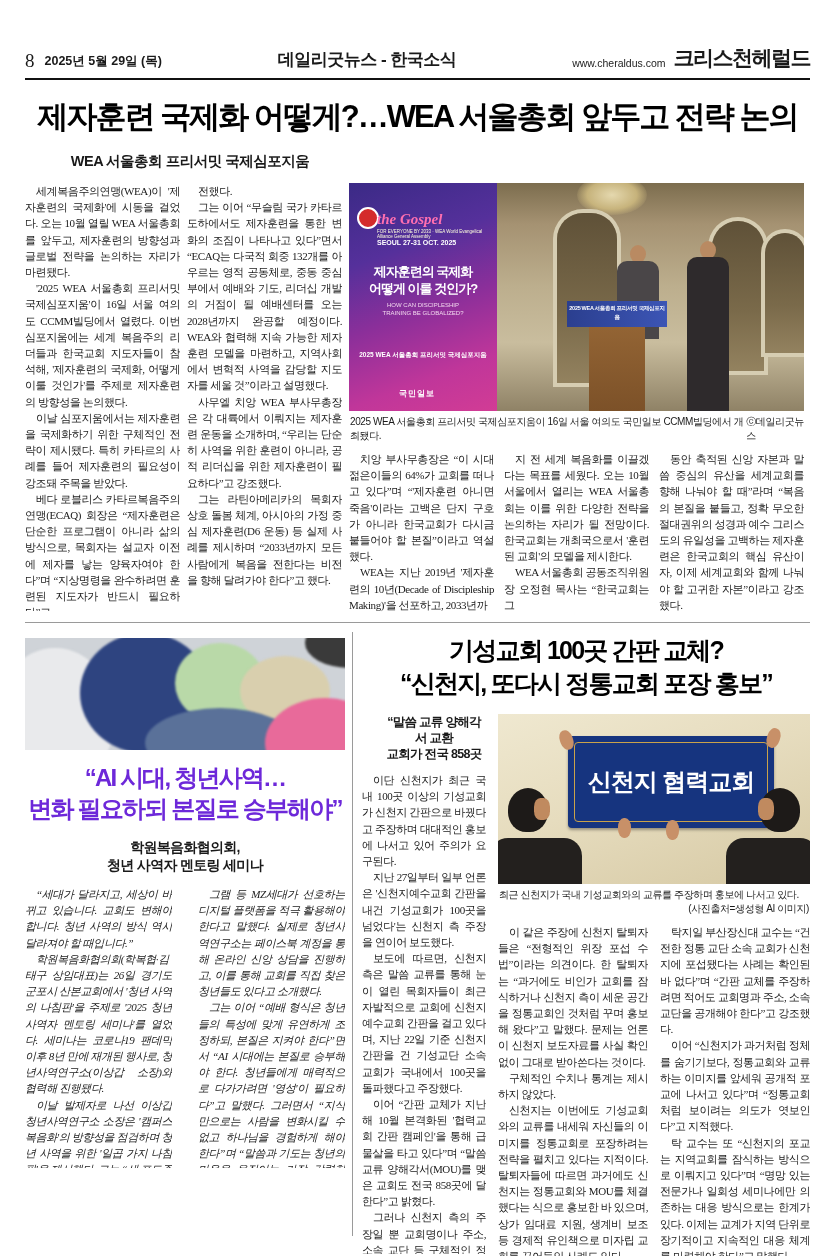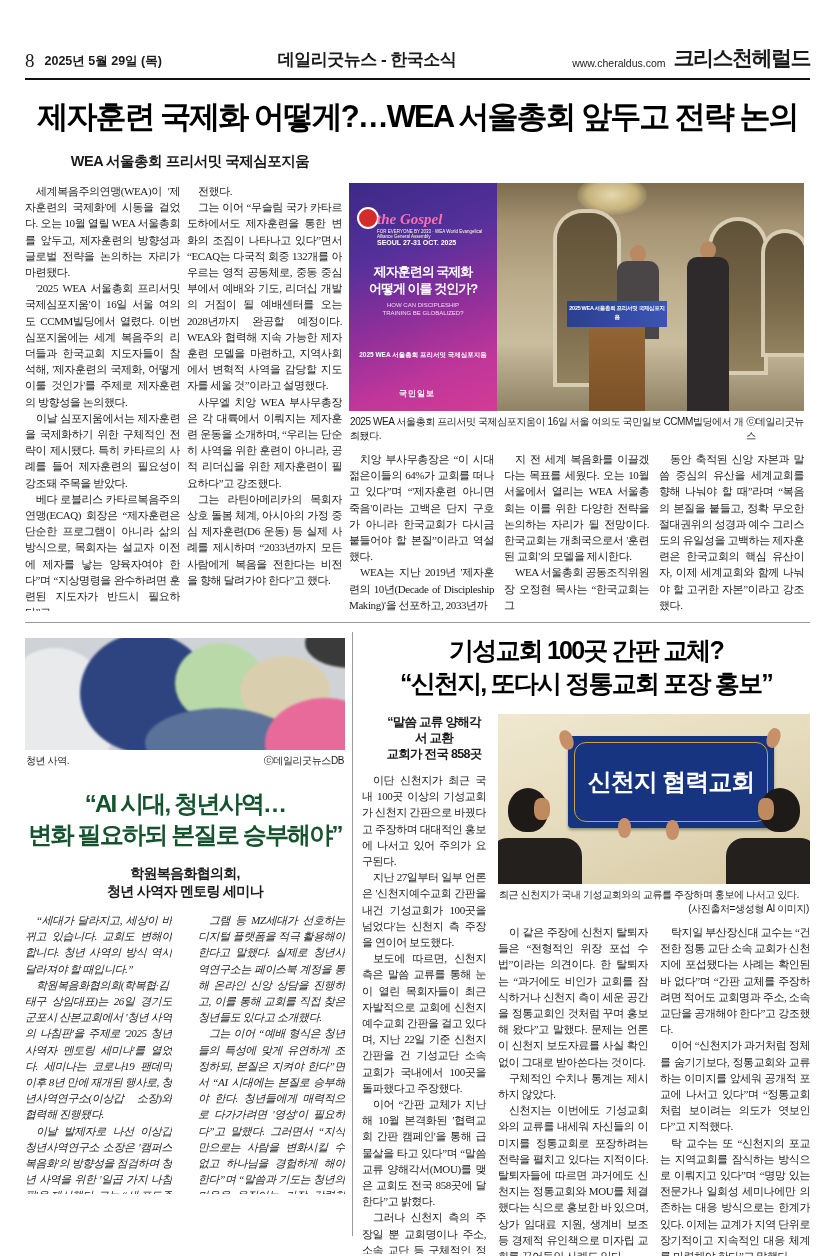--- a/index.html
+++ b/index.html
@@ -76,41 +76,41 @@
     font-size:5.5px; font-weight:bold; text-align:center; line-height:1.6; padding-top:3px; letter-spacing:-0.3px;}
 
   
   .mid-rule { position:absolute; left:25px; right:25px; top:622px; height:1px; background:#9a9a9a; }
   .vert-rule { position:absolute; left:352px; top:632px; bottom:20px; width:1px; background:#9a9a9a; }
 
   
   .a2-block { position:absolute; left:25px; top:638px; width:320px; }
   .photo2 { position:relative; width:320px; height:112px; overflow:hidden; background:#cfd3d8; }
   .blob { position:absolute; border-radius:50%; filter:blur(1px); }
-  .a2-headline { margin-top:20px; text-align:center; font-family:"Liberation Sans",sans-serif;
-    font-weight:900; font-size:24px; line-height:31px; letter-spacing:-1.8px; color:#14532d;}
+  .a2-headline { margin-top:12px; text-align:center; font-family:"Liberation Sans",sans-serif;
+    font-weight:900; font-size:24px; line-height:31px; letter-spacing:-1.8px; color:#6d28d9;}
   .a2-subhead { margin-top:14px; text-align:center; font-family:"Liberation Sans",sans-serif;
     font-weight:bold; font-size:14px; line-height:18px; letter-spacing:-0.7px;}
   .a2-cols { display:flex; gap:26px; margin-top:12px;font-style:italic; }
   .a2-col { width:154px; height:282px; }
 
   
   .a3-block { position:absolute; left:362px; top:634px; width:448px; }
   .a3-headline { text-align:center; font-family:"Liberation Sans",sans-serif; font-weight:900;
     font-size:25px; line-height:33px; letter-spacing:-1.8px; color:#000;}
   .a3-body { display:flex; gap:12px; margin-top:14px; }
   .a3-c1 { width:124px; height:540px; }
   .a3-c1 .subhead { font-family:"Liberation Sans",sans-serif; font-weight:bold; font-size:12.5px;
     line-height:16px; text-align:center; letter-spacing:-0.7px; margin-bottom:10px; text-indent:0;margin-left:20px;}
   .a3-right { flex:1; }
   .photo3 { position:relative; width:312px; height:170px; overflow:hidden;
     background:linear-gradient(160deg,#efe8d0 0%,#e6dcbe 45%,#d6c9a4 100%);}
   .sign { position:absolute; left:70px; top:22px; width:206px; height:92px; background:#16347f;
     border-radius:4px; box-shadow:0 2px 3px rgba(0,0,0,.35); display:flex; align-items:center; justify-content:center;}
-  .sign-inner { border:1px solid #caa24a; border-radius:12px; width:194px; height:80px;
+  .sign-inner { border:1px solid #caa24a; border-radius:4px; width:194px; height:80px;
     display:flex; align-items:center; justify-content:center;}
   .sign-text { color:#fff; font-family:"Liberation Sans",sans-serif; font-weight:900; font-size:24px; letter-spacing:-1px;}
   .man { position:absolute; bottom:0; width:92px; height:96px; }
   .man .mhead { position:absolute; top:0; width:40px; height:44px; border-radius:50% 50% 45% 45%; background:#1d1a18;}
   .man .mface { position:absolute; top:10px; width:16px; height:22px; border-radius:40%; background:#c08a5f;}
   .man .mshoulder { position:absolute; bottom:0; width:92px; height:46px; border-radius:18px 18px 0 0; background:#23201e;}
   .hand { position:absolute; width:13px; height:20px; border-radius:45%; background:#c89068; }
   .a3-caption { font-family:"Liberation Sans",sans-serif; font-size:10px; letter-spacing:-0.4px;
     padding:4px 1px 0 1px; line-height:14px;}
   .a3-caption .credit { text-align:right; }
@@ -215,24 +215,20 @@
   <div class="a2-block">
     <div class="photo2">
       <div class="blob" style="left:-30px; top:10px; width:120px; height:140px; background:#e9eaec;"></div>
       <div class="blob" style="left:55px; top:-5px; width:130px; height:120px; background:#2e4480;"></div>
       <div class="blob" style="left:150px; top:5px; width:90px; height:80px; background:#b9d9a8;"></div>
       <div class="blob" style="left:215px; top:18px; width:90px; height:70px; background:#d9cfae;"></div>
       <div class="blob" style="left:120px; top:70px; width:150px; height:70px; background:#5a7199;"></div>
       <div class="blob" style="left:240px; top:60px; width:120px; height:90px; background:#e86a9a;"></div>
       <div class="blob" style="left:280px; top:-20px; width:90px; height:50px; background:#3a3a3a;"></div>
     </div>
-    <div class="caption-row">
-      <span>청년 사역.</span>
-      <span>ⓒ데일리굿뉴스DB</span>
-    </div>
     <div class="a2-headline">
       <div>“AI 시대, 청년사역…</div>
       <div>변화 필요하되 본질로 승부해야”</div>
     </div>
     <div class="a2-subhead">
       <div>학원복음화협의회,</div>
       <div>청년 사역자 멘토링 세미나</div>
     </div>
     <div class="a2-cols">
       <div class="col a2-col">

